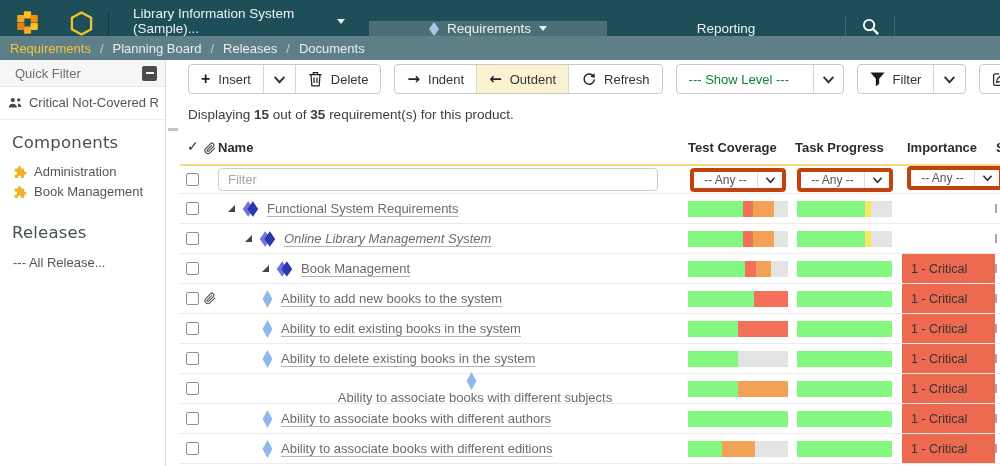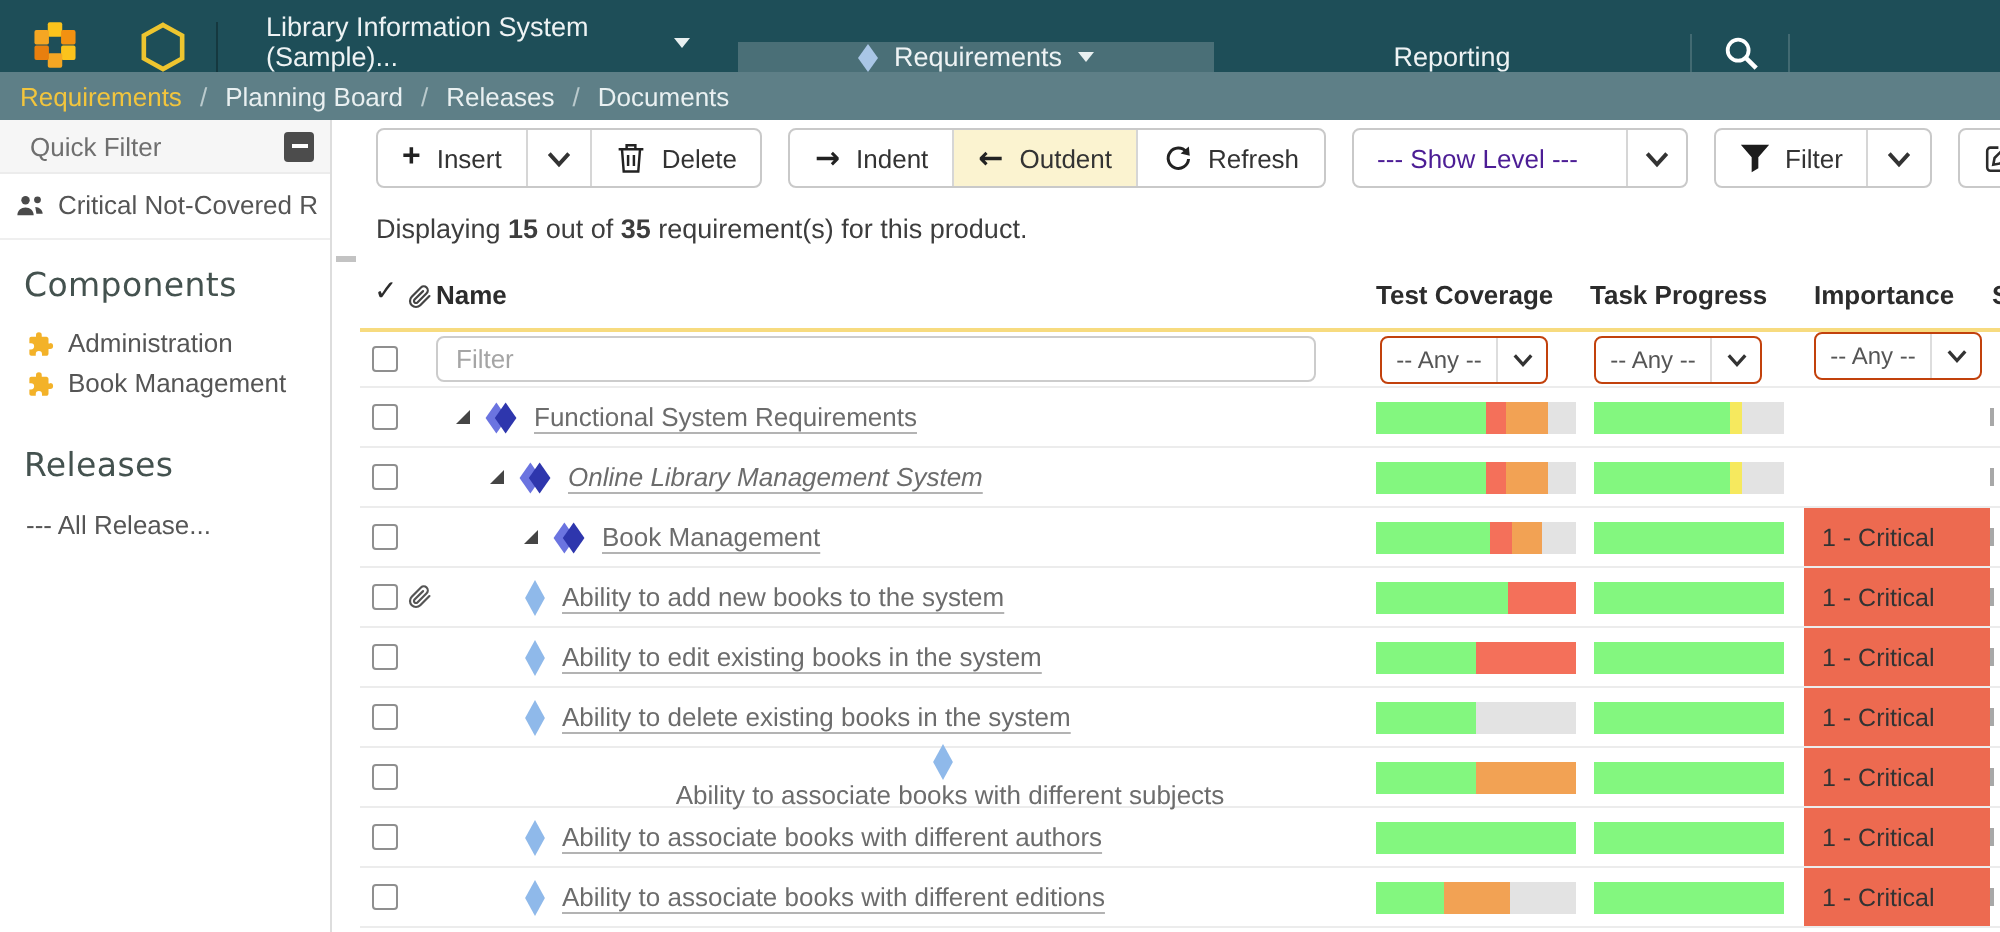--- a/index.html
+++ b/index.html
@@ -47,21 +47,21 @@
   
   .toolbar { position:absolute; top:64px; left:188px; height:30px; display:flex; gap:13px; align-items:stretch; }
   .btn-group { display:flex; border:1px solid #c9c9c9; border-radius:4px; background:#fff; overflow:hidden; }
   .tb-btn { display:flex; align-items:center; gap:8px; padding:0 12px; font-size:13px; color:#333; border-right:1px solid #d6d6d6; cursor:pointer; background:transparent; white-space:nowrap; }
   .tb-btn:last-child { border-right:none; }
   .tb-btn.chev { padding:0 9px; }
   .tb-btn.outdent { background:#fbf3d0; }
   .plus-glyph { font-size:16px; font-weight:bold; line-height:1; color:#222; }
   .arrow-glyph { font-family:"DejaVu Sans", sans-serif; font-size:15px; font-weight:bold; color:#222; line-height:1; }
   .tb-select { display:flex; border:1px solid #c9c9c9; border-radius:4px; background:#fff; width:168px; cursor:pointer; }
-  .tb-select .sel-text { flex:1; display:flex; align-items:center; padding:0 12px; font-size:13px; color:#4c1d95; }
+  .tb-select .sel-text { flex:1; display:flex; align-items:center; padding:0 12px; font-size:13px; color:#15803d; }
   .tb-select .sel-chev { width:30px; display:flex; align-items:center; justify-content:center; border-left:1px solid #d6d6d6; }
 
   
   .summary { position:absolute; top:107px; left:188px; font-size:13.5px; color:#3d3d3d; }
   .summary b { font-weight:bold; }
 
   
   .rq-table { position:absolute; top:140px; left:180px; width:820px; bottom:0; }
   .thead { position:relative; height:24px; }
   .th { position:absolute; top:0; font-size:13px; font-weight:bold; color:#2c2c2c; }
@@ -78,21 +78,21 @@
   .trow { height:30px;text-align:center; }
   .cell-check { width:38px; padding-left:6px; display:flex; align-items:center; gap:5px; flex:none; }
   .cb { width:13px; height:13px; border:1.5px solid #8f8f8f; border-radius:2px; background:#fff; cursor:pointer; flex:none; }
   .cell-name { width:470px; flex:none; display:flex; align-items:center; overflow:hidden; }
   .cell-tc, .cell-tp { width:107px; flex:none; }
   .cell-imp { width:93px; flex:none; align-self:stretch; }
   .cell-sliver { width:5px; flex:none; display:flex; align-items:center; overflow:hidden; }
   .sliver-mark { width:2px; height:9px; background:#a8a8a8; }
   .filter-input { width:440px; height:23px; border:1px solid #ccc; border-radius:4px; padding:0 9px; font-size:13px; color:#333; font-family:"Liberation Sans",sans-serif; outline:none; }
   .filter-input::placeholder { color:#a5a5a5; }
-  .any-select { display:flex; height:24px; border:1px solid #c2410c; border-radius:4px; background:#fff; width:84px; margin-left:2px; cursor:pointer;text-align:center; }
+  .any-select { display:flex; height:24px; border:4px solid #c2410c; border-radius:4px; background:#fff; width:96px; margin-left:2px; cursor:pointer;text-align:center; }
   .any-select .sel-text { flex:1; display:flex; align-items:center; justify-content:center; font-size:12px; color:#555; }
   .any-select .sel-chev { width:25px; display:flex; align-items:center; justify-content:center; border-left:1px solid #ddd; }
   .cell-imp .any-select { margin-left:5px; }
   .tri { width:0; height:0; border-left:7px solid transparent; border-bottom:7px solid #454545; margin-right:7px; flex:none; }
   .req-icon { display:flex; align-items:center; margin-right:8px; flex:none; }
   .req-link { font-size:13px; color:#6c6c6c; text-decoration:underline; text-decoration-color:#b3b3b3; text-underline-offset:3px; cursor:pointer; white-space:nowrap; }
   .bar { height:16px; display:flex; overflow:hidden; }
   .bar-tc { width:100px; }
   .bar-tp { width:95px; margin-left:2px; }
   .bar .seg { height:100%; }

